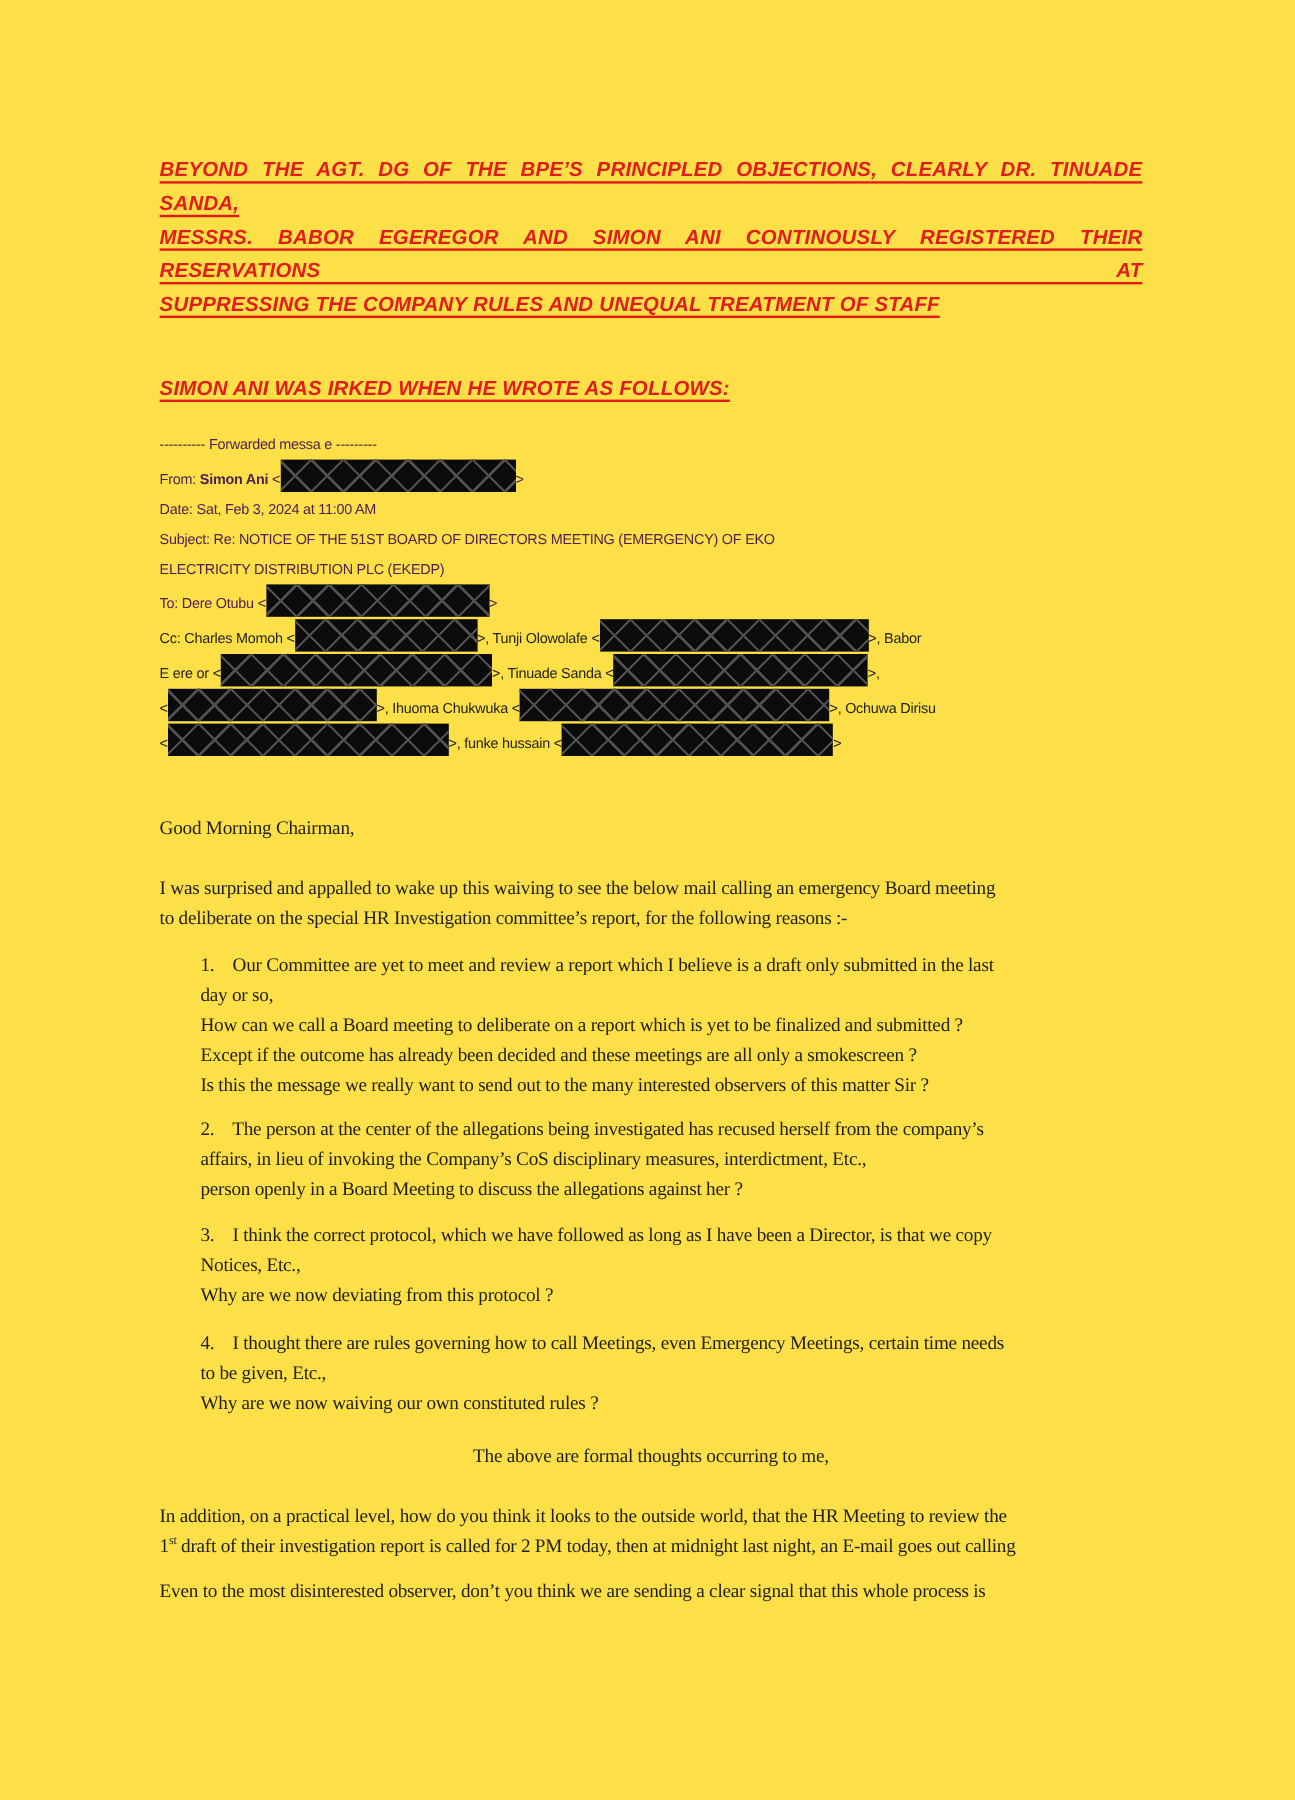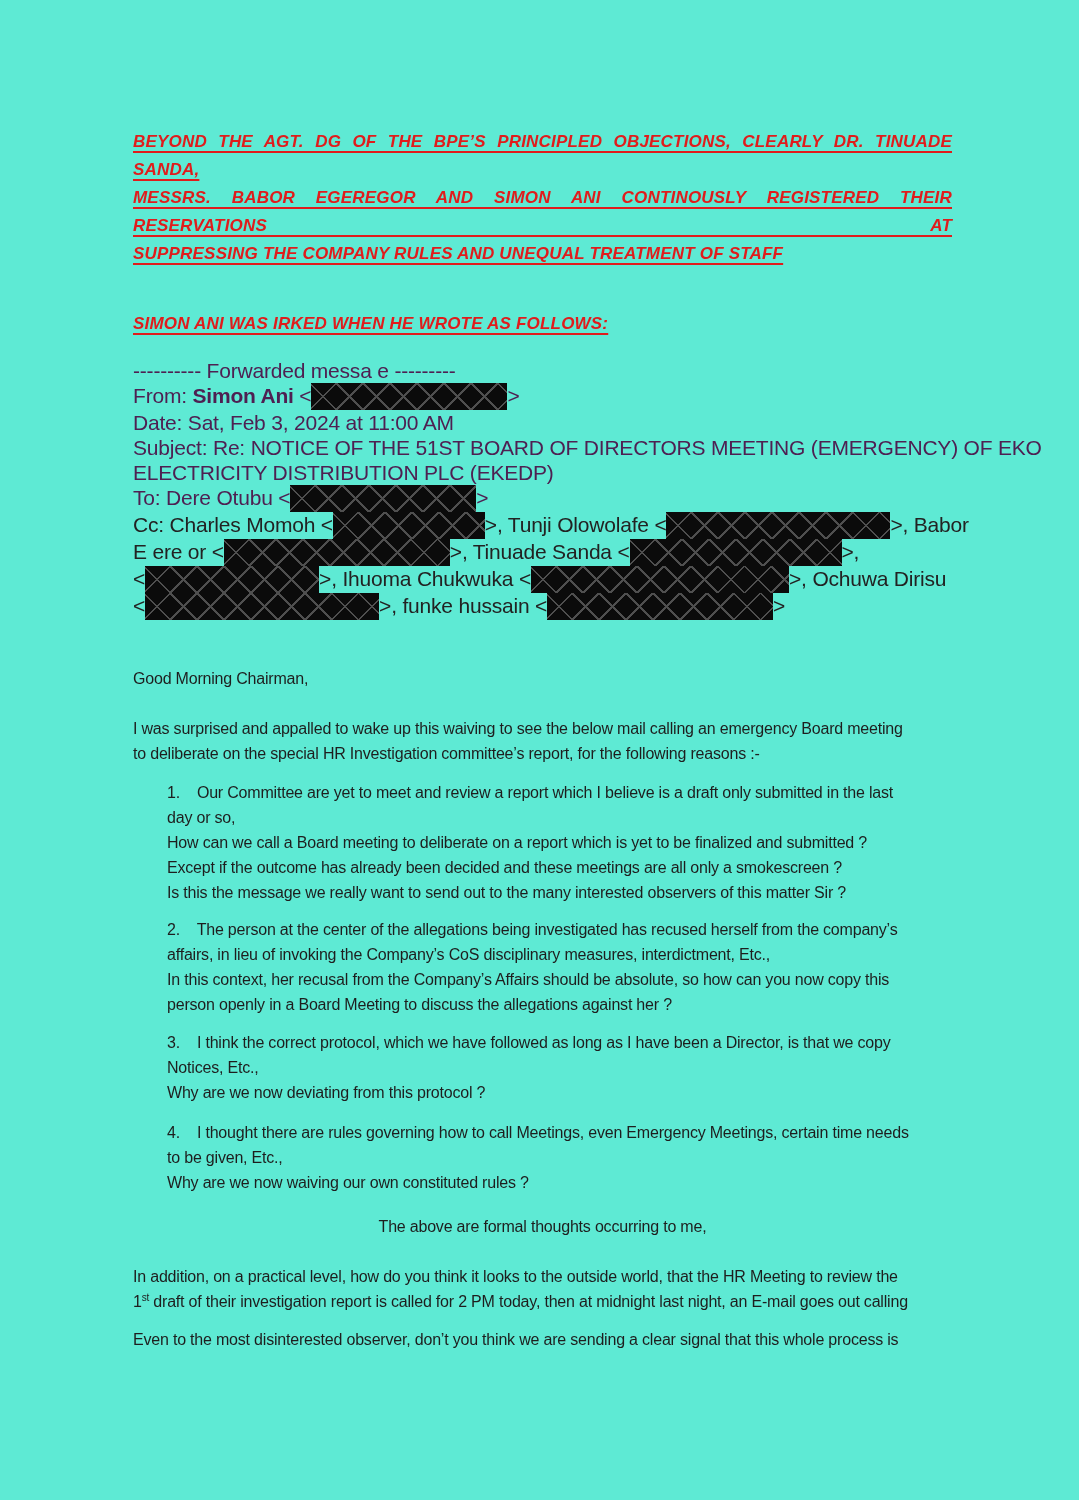--- a/index.html
+++ b/index.html
@@ -1,19 +1,19 @@
 <!DOCTYPE html>
 <html><head>
 <meta charset="utf-8">
 <style>
   html,body{margin:0;padding:0;background:#ffffff;}
   .page{
     position:relative;
     width:1079px;height:1500px;
-    background:#5eead4;
+    background:#fde047;
     box-sizing:border-box;
     padding:128px 127px 0 133px;
     font-family:"Liberation Sans","DejaVu Sans",sans-serif;
     color:#1e1e1e;
     overflow:hidden;
   }
   
   .headline{margin:0 0 0 0;}
   .h-line{
     font-size:17px;font-weight:bold;font-style:italic;
@@ -34,21 +34,21 @@
     line-height:28px;
     text-decoration:underline;
     text-decoration-thickness:2px;
     text-underline-offset:4px;
     letter-spacing:.2px;
     display:inline-block;
   }
   
   .email-header{margin-top:20px;}
   .eh-line{
-    font-size:21px;
+    font-size:12px;
     line-height:25px;
     white-space:pre;
     letter-spacing:-0.2px;
   }
   .eh-line.purple{color:#4e2052;}
   .eh-line.dark{color:#222222;}
   .eh-line b{font-weight:bold;}
   .redact{
     display:inline-block;
     height:27px;
@@ -60,20 +60,21 @@
   }
   
   .email-body{margin-top:46px;}
   .blk{margin:0;}
   .b-line{
     font-size:16px;
     line-height:25px;
     white-space:pre;
     letter-spacing:-0.2px;
     color:#1e1e1e;
+    font-family:Liberation Serif, serif;
   }
   .b-line sup{font-size:10px;line-height:0;}
   .blk.role-intro{margin-top:25px;}
   .blk.role-item1{margin-top:14px;padding-left:34px;}
   .blk.role-item2{margin-top:12px;padding-left:34px;}
   .blk.role-item3{margin-top:13px;padding-left:34px;}
   .blk.role-item4{margin-top:15px;padding-left:34px;}
   .blk.role-formal{margin-top:19px;text-align:center;}
   .blk.role-practical{margin-top:25px;}
   .blk.role-closing{margin-top:13px;}
@@ -113,21 +114,20 @@
       <div class="blk role-item1">
         <div class="b-line">1.    Our Committee are yet to meet and review a report which I believe is a draft only submitted in the last</div>
         <div class="b-line">day or so,</div>
         <div class="b-line">How can we call a Board meeting to deliberate on a report which is yet to be finalized and submitted ?</div>
         <div class="b-line">Except if the outcome has already been decided and these meetings are all only a smokescreen ?</div>
         <div class="b-line">Is this the message we really want to send out to the many interested observers of this matter Sir ?</div>
       </div>
       <div class="blk role-item2">
         <div class="b-line">2.    The person at the center of the allegations being investigated has recused herself from the company’s</div>
         <div class="b-line">affairs, in lieu of invoking the Company’s CoS disciplinary measures, interdictment, Etc.,</div>
-        <div class="b-line">In this context, her recusal from the Company’s Affairs should be absolute, so how can you now copy this</div>
         <div class="b-line">person openly in a Board Meeting to discuss the allegations against her ?</div>
       </div>
       <div class="blk role-item3">
         <div class="b-line">3.    I think the correct protocol, which we have followed as long as I have been a Director, is that we copy</div>
         <div class="b-line">Notices, Etc.,</div>
         <div class="b-line">Why are we now deviating from this protocol ?</div>
       </div>
       <div class="blk role-item4">
         <div class="b-line">4.    I thought there are rules governing how to call Meetings, even Emergency Meetings, certain time needs</div>
         <div class="b-line">to be given, Etc.,</div>

